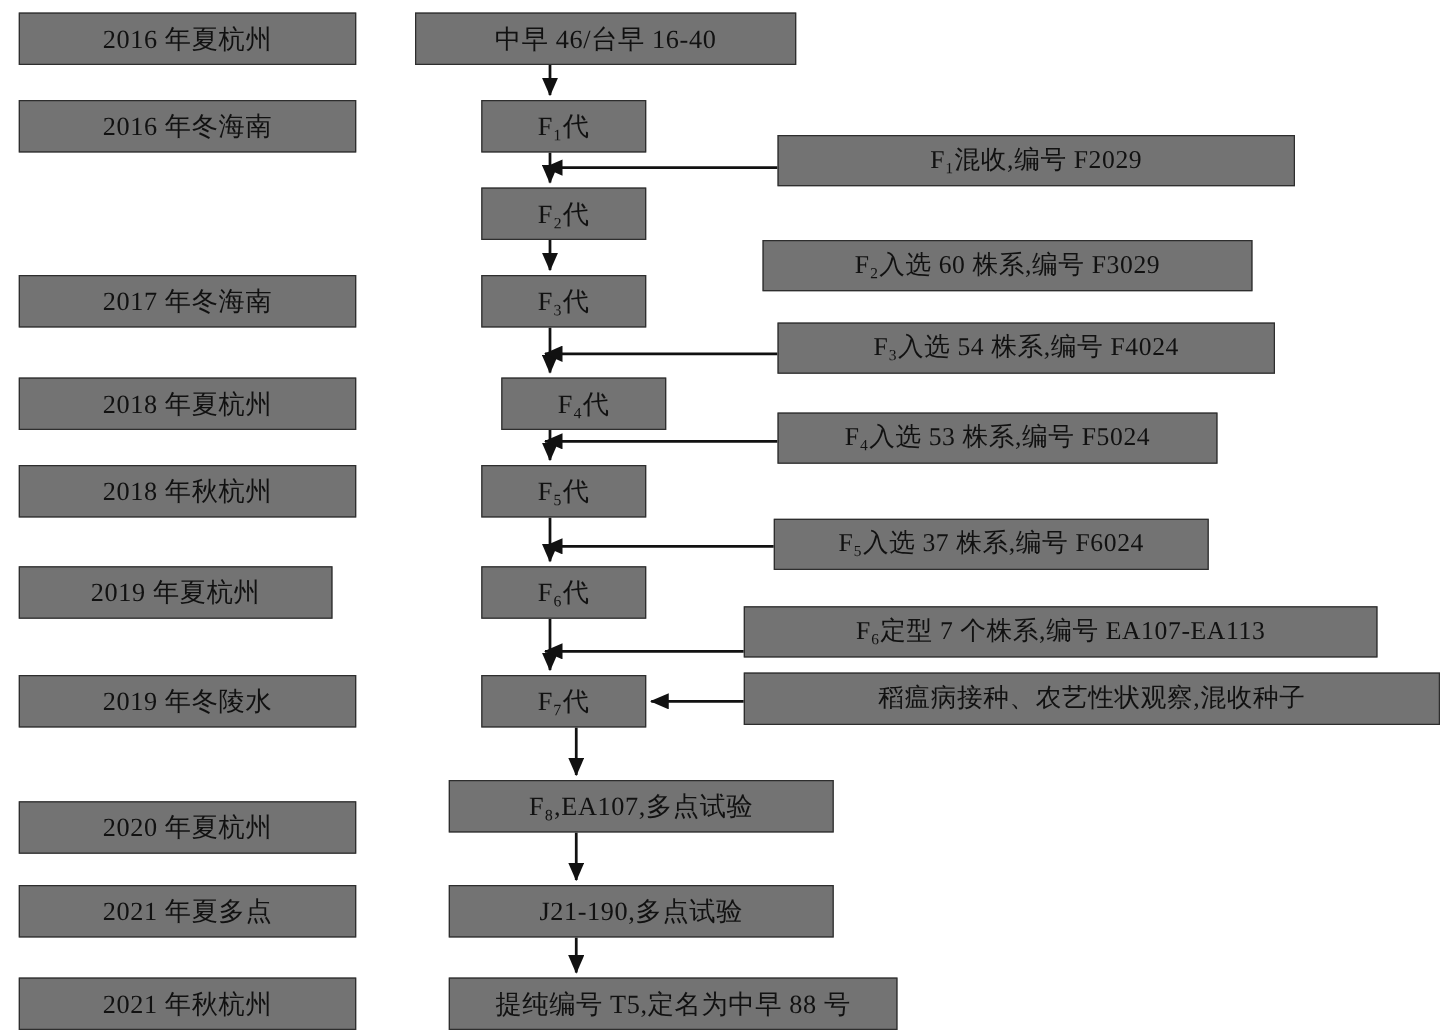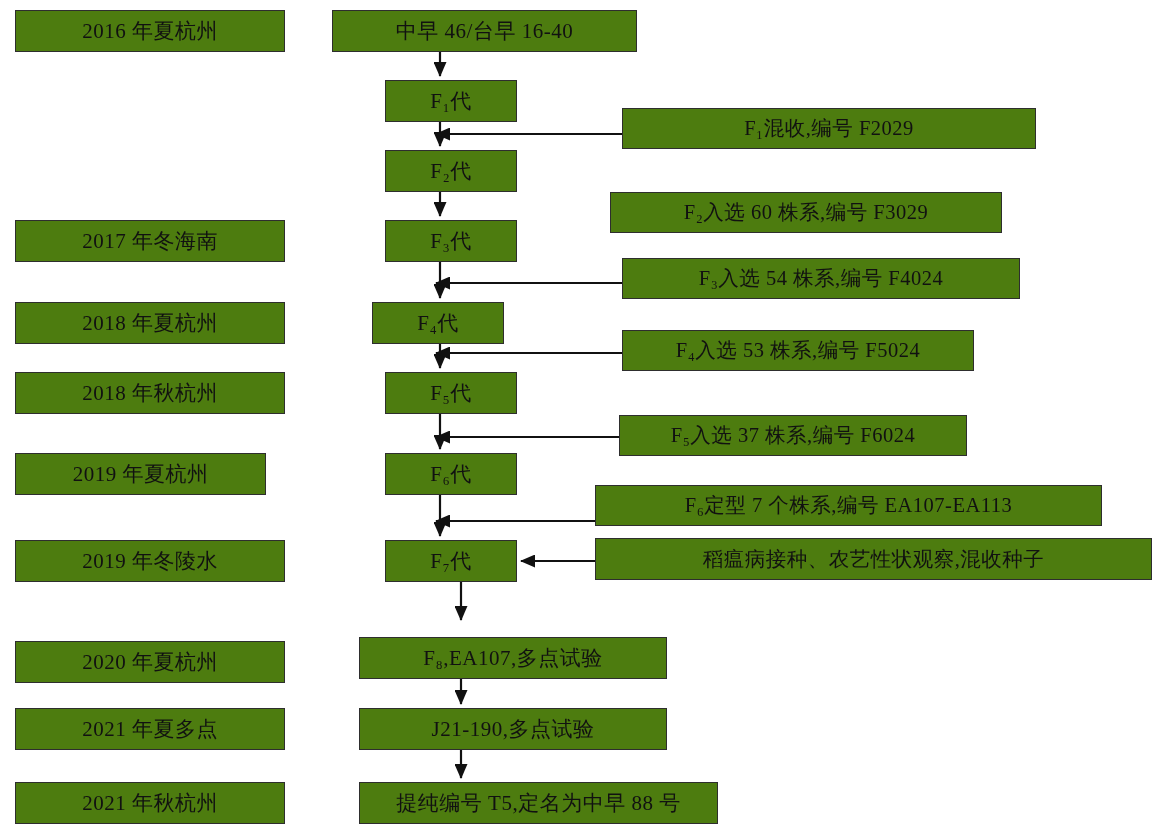--- a/index.html
+++ b/index.html
@@ -9,21 +9,21 @@
     background:#ffffff;
     font-family:"Liberation Serif","DejaVu Serif",serif;
     color:#111111;
     overflow:hidden;
   }
   .arrows{position:absolute;left:0;top:0;z-index:1;}
   .box{
     position:absolute;
     box-sizing:border-box;
     border:1.6px solid #2e2e2e;
-    background:#4d7c0f;
+    background:#737373;
     display:flex;
     align-items:center;
     justify-content:center;
     font-size:21px;
     line-height:1;
     letter-spacing:0.5px;
     white-space:nowrap;
     z-index:2;
   }
   .box.note{font-size:20.5px;}
@@ -55,38 +55,39 @@
       <line x1="622" y1="134" x2="436" y2="134" marker-end="url(#ah)"></line>
       <line x1="622" y1="283" x2="436" y2="283" marker-end="url(#ah)"></line>
       <line x1="622" y1="353" x2="436" y2="353" marker-end="url(#ah)"></line>
       <line x1="619" y1="437" x2="436" y2="437" marker-end="url(#ah)"></line>
       <line x1="595" y1="521" x2="436" y2="521" marker-end="url(#ah)"></line>
       <line x1="595" y1="561" x2="521" y2="561" marker-end="url(#ah)"></line>
     </g>
   </svg>
 
   <div class="box" style="left:15px;top:10px;width:270px;height:42px;">2016 年夏杭州</div>
+  <div class="box" style="left:15px;top:80px;width:270px;height:42px;">2016 年冬海南</div>
   <div class="box" style="left:15px;top:220px;width:270px;height:42px;">2017 年冬海南</div>
   <div class="box" style="left:15px;top:302px;width:270px;height:42px;">2018 年夏杭州</div>
   <div class="box" style="left:15px;top:372px;width:270px;height:42px;">2018 年秋杭州</div>
   <div class="box" style="left:15px;top:453px;width:251px;height:42px;">2019 年夏杭州</div>
   <div class="box" style="left:15px;top:540px;width:270px;height:42px;">2019 年冬陵水</div>
   <div class="box" style="left:15px;top:624px;width:270px;height:42px;margin-top:17px;">2020 年夏杭州</div>
   <div class="box" style="left:15px;top:708px;width:270px;height:42px;">2021 年夏多点</div>
   <div class="box" style="left:15px;top:782px;width:270px;height:42px;">2021 年秋杭州</div>
 
   <div class="box" style="left:332px;top:10px;width:305px;height:42px;">中早 46/台早 16-40</div>
   <div class="box" style="left:385px;top:80px;width:132px;height:42px;">F₁代</div>
   <div class="box" style="left:385px;top:150px;width:132px;height:42px;">F₂代</div>
   <div class="box" style="left:385px;top:220px;width:132px;height:42px;">F₃代</div>
-  <div class="box" style="left:372px;top:302px;width:132px;height:42px;">F₄代</div>
+  <div class="box" style="left:401px;top:302px;width:132px;height:42px;">F₄代</div>
   <div class="box" style="left:385px;top:453px;width:132px;height:42px;">F₆代</div>
   <div class="box" style="left:385px;top:372px;width:132px;height:42px;">F₅代</div>
   <div class="box" style="left:385px;top:540px;width:132px;height:42px;">F₇代</div>
-  <div class="box" style="left:359px;top:624px;width:308px;height:42px;margin-top:13px;">F₈,EA107,多点试验</div>
+  <div class="box" style="left:359px;top:624px;width:308px;height:42px;">F₈,EA107,多点试验</div>
   <div class="box" style="left:359px;top:708px;width:308px;height:42px;">J21-190,多点试验</div>
   <div class="box" style="left:359px;top:782px;width:359px;height:42px;">提纯编号 T5,定名为中早 88 号</div>
 
   <div class="box note" style="left:622px;top:108px;width:414px;height:41px;">F₁混收,编号 F2029</div>
   <div class="box note" style="left:610px;top:192px;width:392px;height:41px;">F₂入选 60 株系,编号 F3029</div>
   <div class="box note" style="left:622px;top:258px;width:398px;height:41px;">F₃入选 54 株系,编号 F4024</div>
   <div class="box note" style="left:622px;top:330px;width:352px;height:41px;">F₄入选 53 株系,编号 F5024</div>
   <div class="box note" style="left:619px;top:415px;width:348px;height:41px;">F₅入选 37 株系,编号 F6024</div>
   <div class="box note" style="left:595px;top:485px;width:507px;height:41px;">F₆定型 7 个株系,编号 EA107-EA113</div>
   <div class="box note" style="left:595px;top:538px;width:557px;height:42px;">稻瘟病接种、农艺性状观察,混收种子</div>

